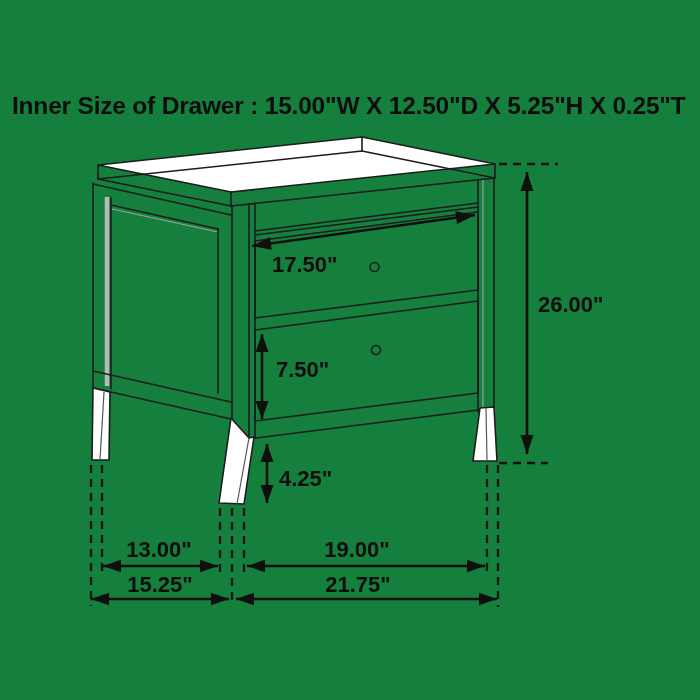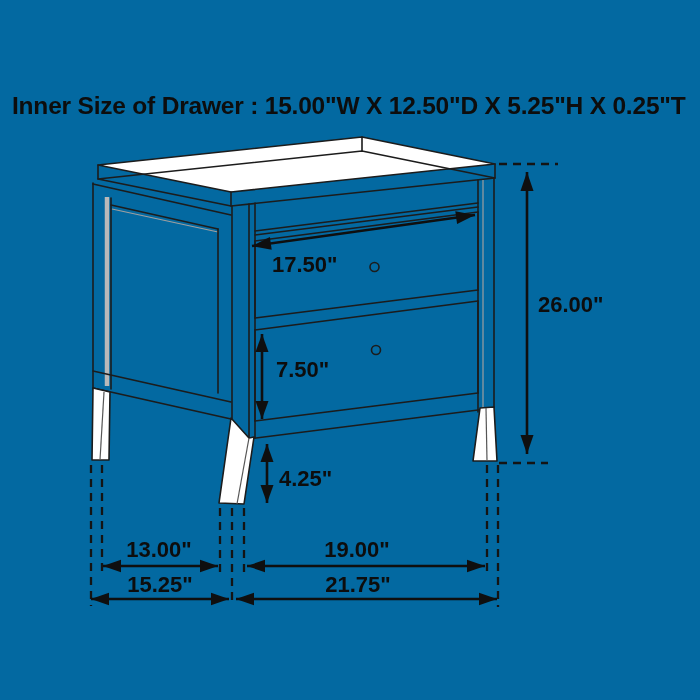--- a/index.html
+++ b/index.html
@@ -1,17 +1,17 @@
 <!DOCTYPE html>
 <html><head>
 <meta charset="utf-8">
 <style>
   html,body{margin:0;padding:0;background:#ffffff;}
   .stage{
-    position:relative;width:700px;height:700px;background:#0369a1;
+    position:relative;width:700px;height:700px;background:#15803d;
     overflow:hidden;font-family:"Liberation Sans",sans-serif;
   }
   .title{
     position:absolute;left:12px;top:92px;
     font:700 24.5px "Liberation Sans",sans-serif;
     letter-spacing:-0.2px;color:#0d0d0d;white-space:nowrap;
   }
   svg{position:absolute;left:0;top:0;}
   .outline{stroke:#1c1c1c;stroke-width:1.6;fill:none;stroke-linejoin:round;stroke-linecap:round;}
   .outline-fill{stroke:#1c1c1c;stroke-width:1.6;fill:#ffffff;stroke-linejoin:round;}

